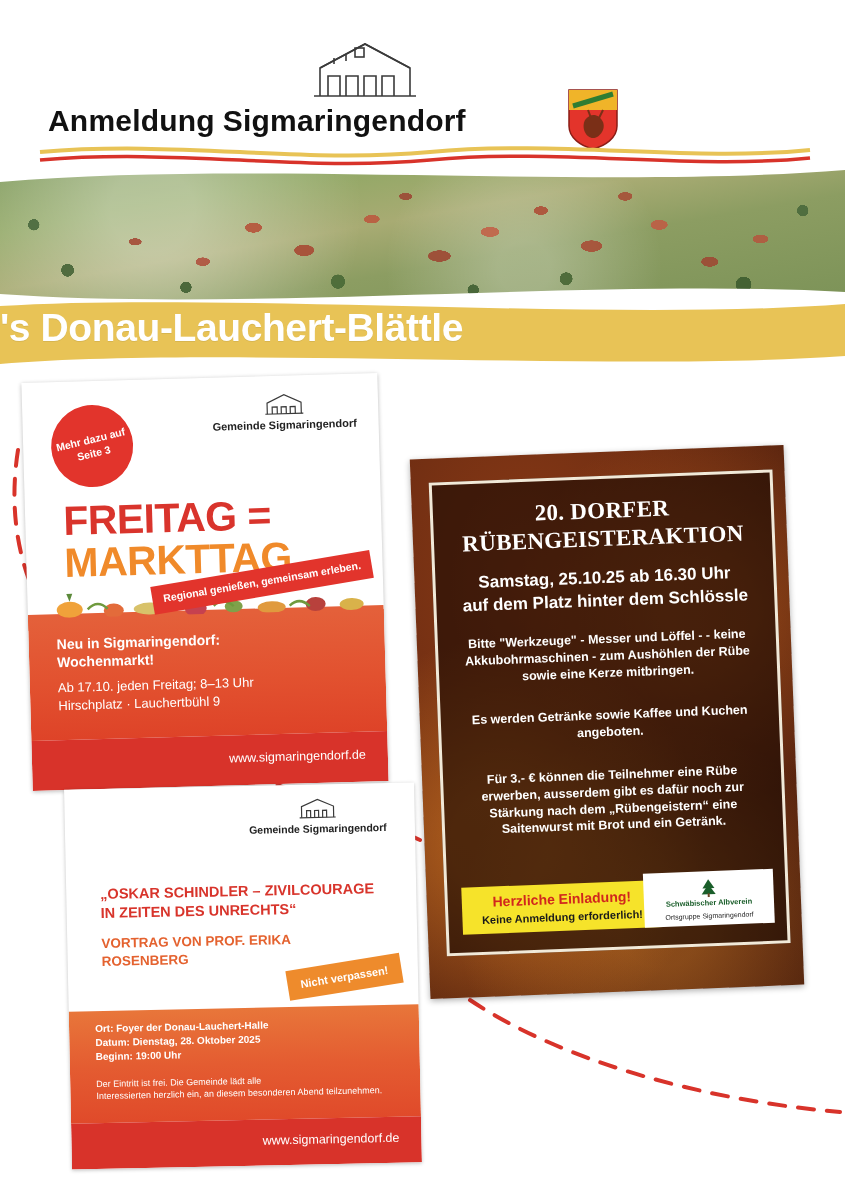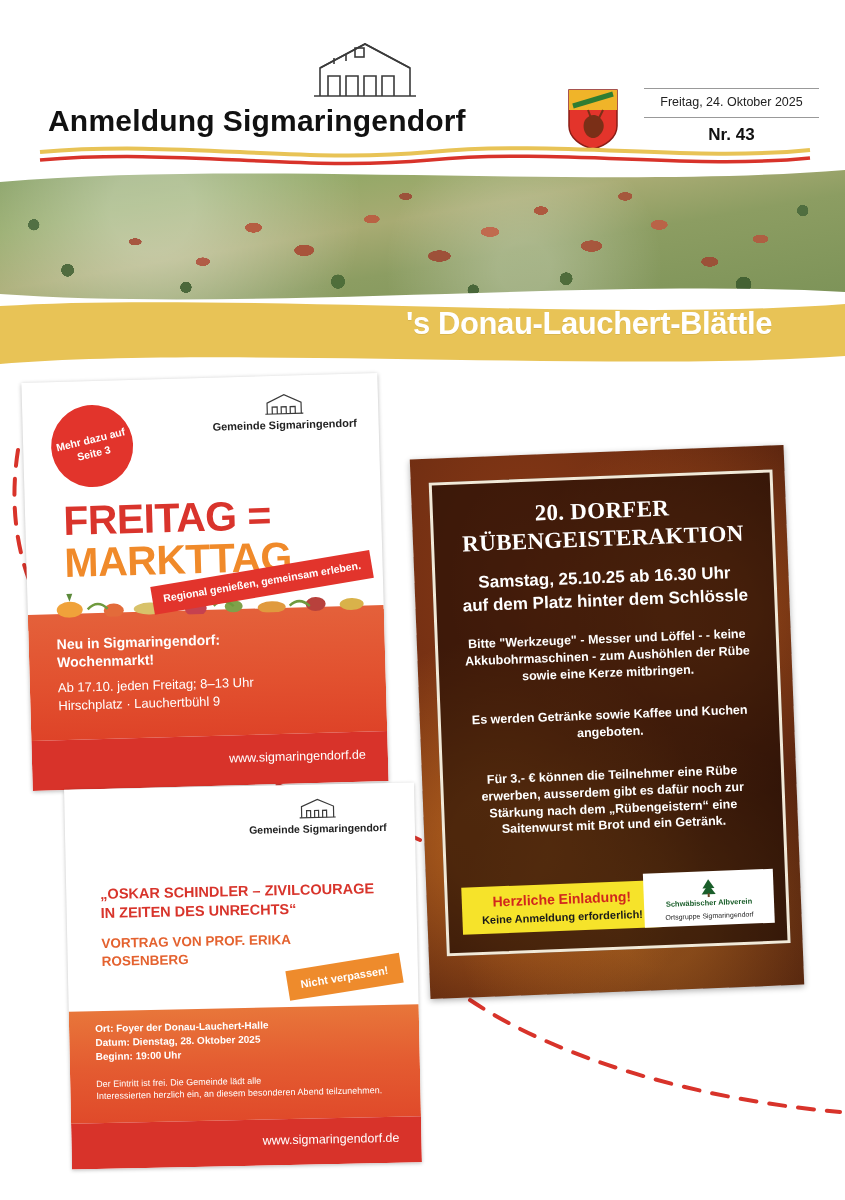--- a/index.html
+++ b/index.html
@@ -160,22 +160,22 @@
   }
   .banner-bg {
     position: absolute;
     left: 0; top: 0;
     width: 845px; height: 72px;
   }
   .banner-text {
     position: absolute;
     left: 0; top: 6px;
     width: 772px;
-    text-align: right;
-    font-size: 31px;
+    text-align: left;
+    font-size: 39px;
     font-weight: bold;
     color: #ffffff;
     letter-spacing: -0.4px;
     text-shadow: 0 1px 0 rgba(0,0,0,.07);
   }
 
   
   .arc-svg {
     position: absolute;
     left: 0; top: 370px;
@@ -485,26 +485,20 @@
   </div>
 
   <svg class="crest" viewBox="0 0 52 62">
     <path d="M2 2 H50 V38 C50 50 38 58 26 61 C14 58 2 50 2 38 Z" fill="#e3342b" stroke="#8b1d16" stroke-width="1.5"></path>
     <path d="M2 2 H50 V22 H2 Z" fill="#f0b429"></path>
     <path d="M6 18 L46 6" stroke="#2f7d32" stroke-width="5" fill="none"></path>
     <path d="M18 32 c6 -8 14 -6 18 2 c3 8 -4 16 -10 16 c-7 0 -12 -10 -8 -18 Z" fill="#7a2f17"></path>
     <path d="M24 30 l-3 -8 M32 30 l4 -8" stroke="#7a2f17" stroke-width="2" fill="none"></path>
   </svg>
 
-  <div class="issue-block">
-    <div class="issue-rule"></div>
-    <div class="issue-date">Freitag, 24. Oktober 2025</div>
-    <div class="issue-rule2"></div>
-    <div class="issue-no">Nr. 43</div>
-  </div>
 
   <svg class="wave-accent" viewBox="0 0 845 34" preserveAspectRatio="none">
     <path d="M40 14 C180 2, 300 26, 430 14 C560 2, 690 24, 810 12" stroke="#e8c356" stroke-width="4" fill="none"></path>
     <path d="M40 22 C180 10, 300 34, 430 22 C560 10, 690 32, 810 20" stroke="#d8332a" stroke-width="3.5" fill="none"></path>
   </svg>
 </div>
 
 <div class="photo-band">
   <div class="sky"></div>
   <div class="roofs"></div>

